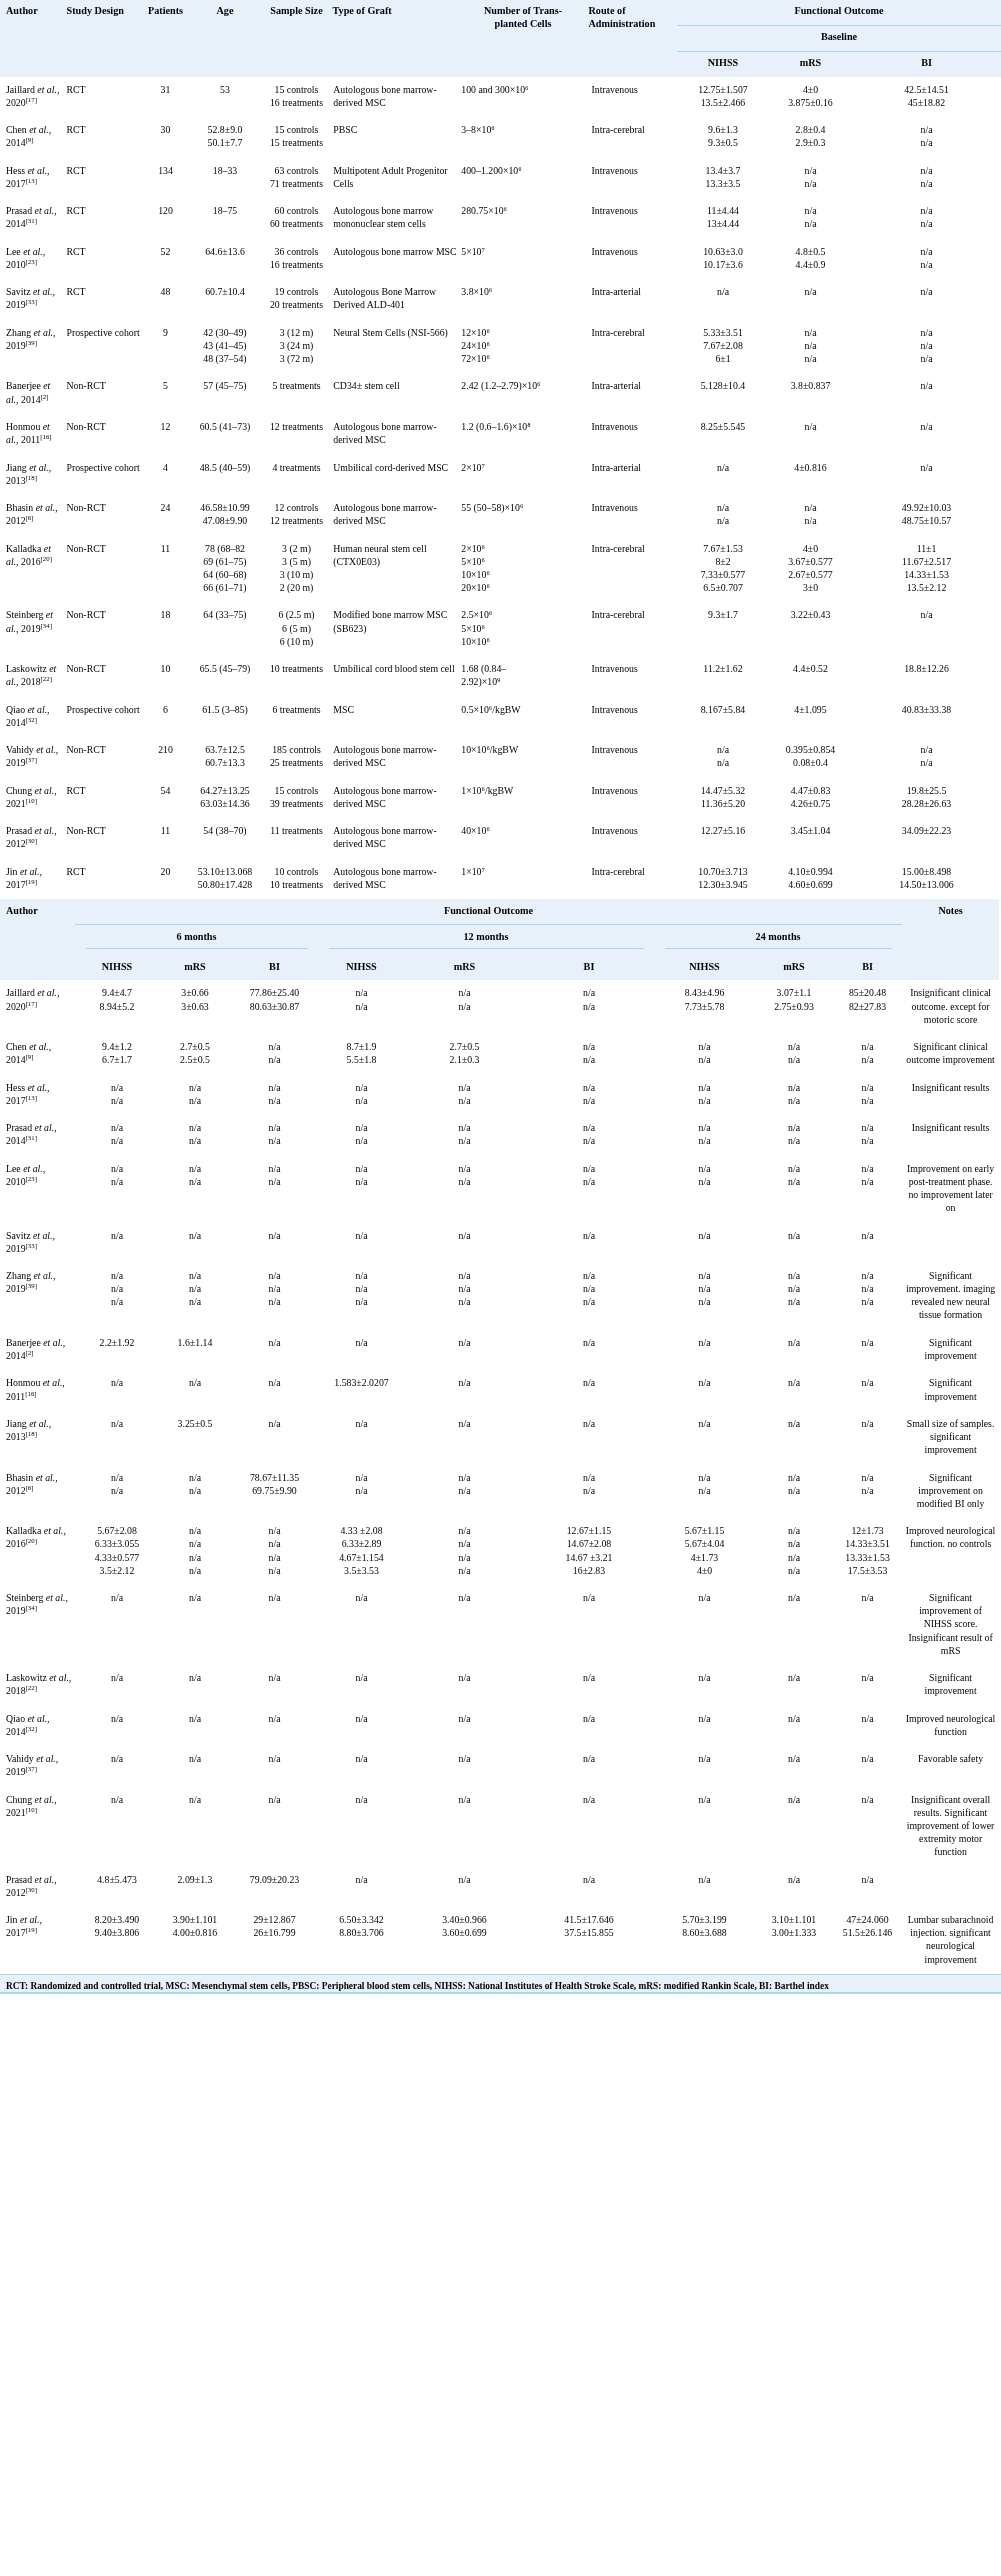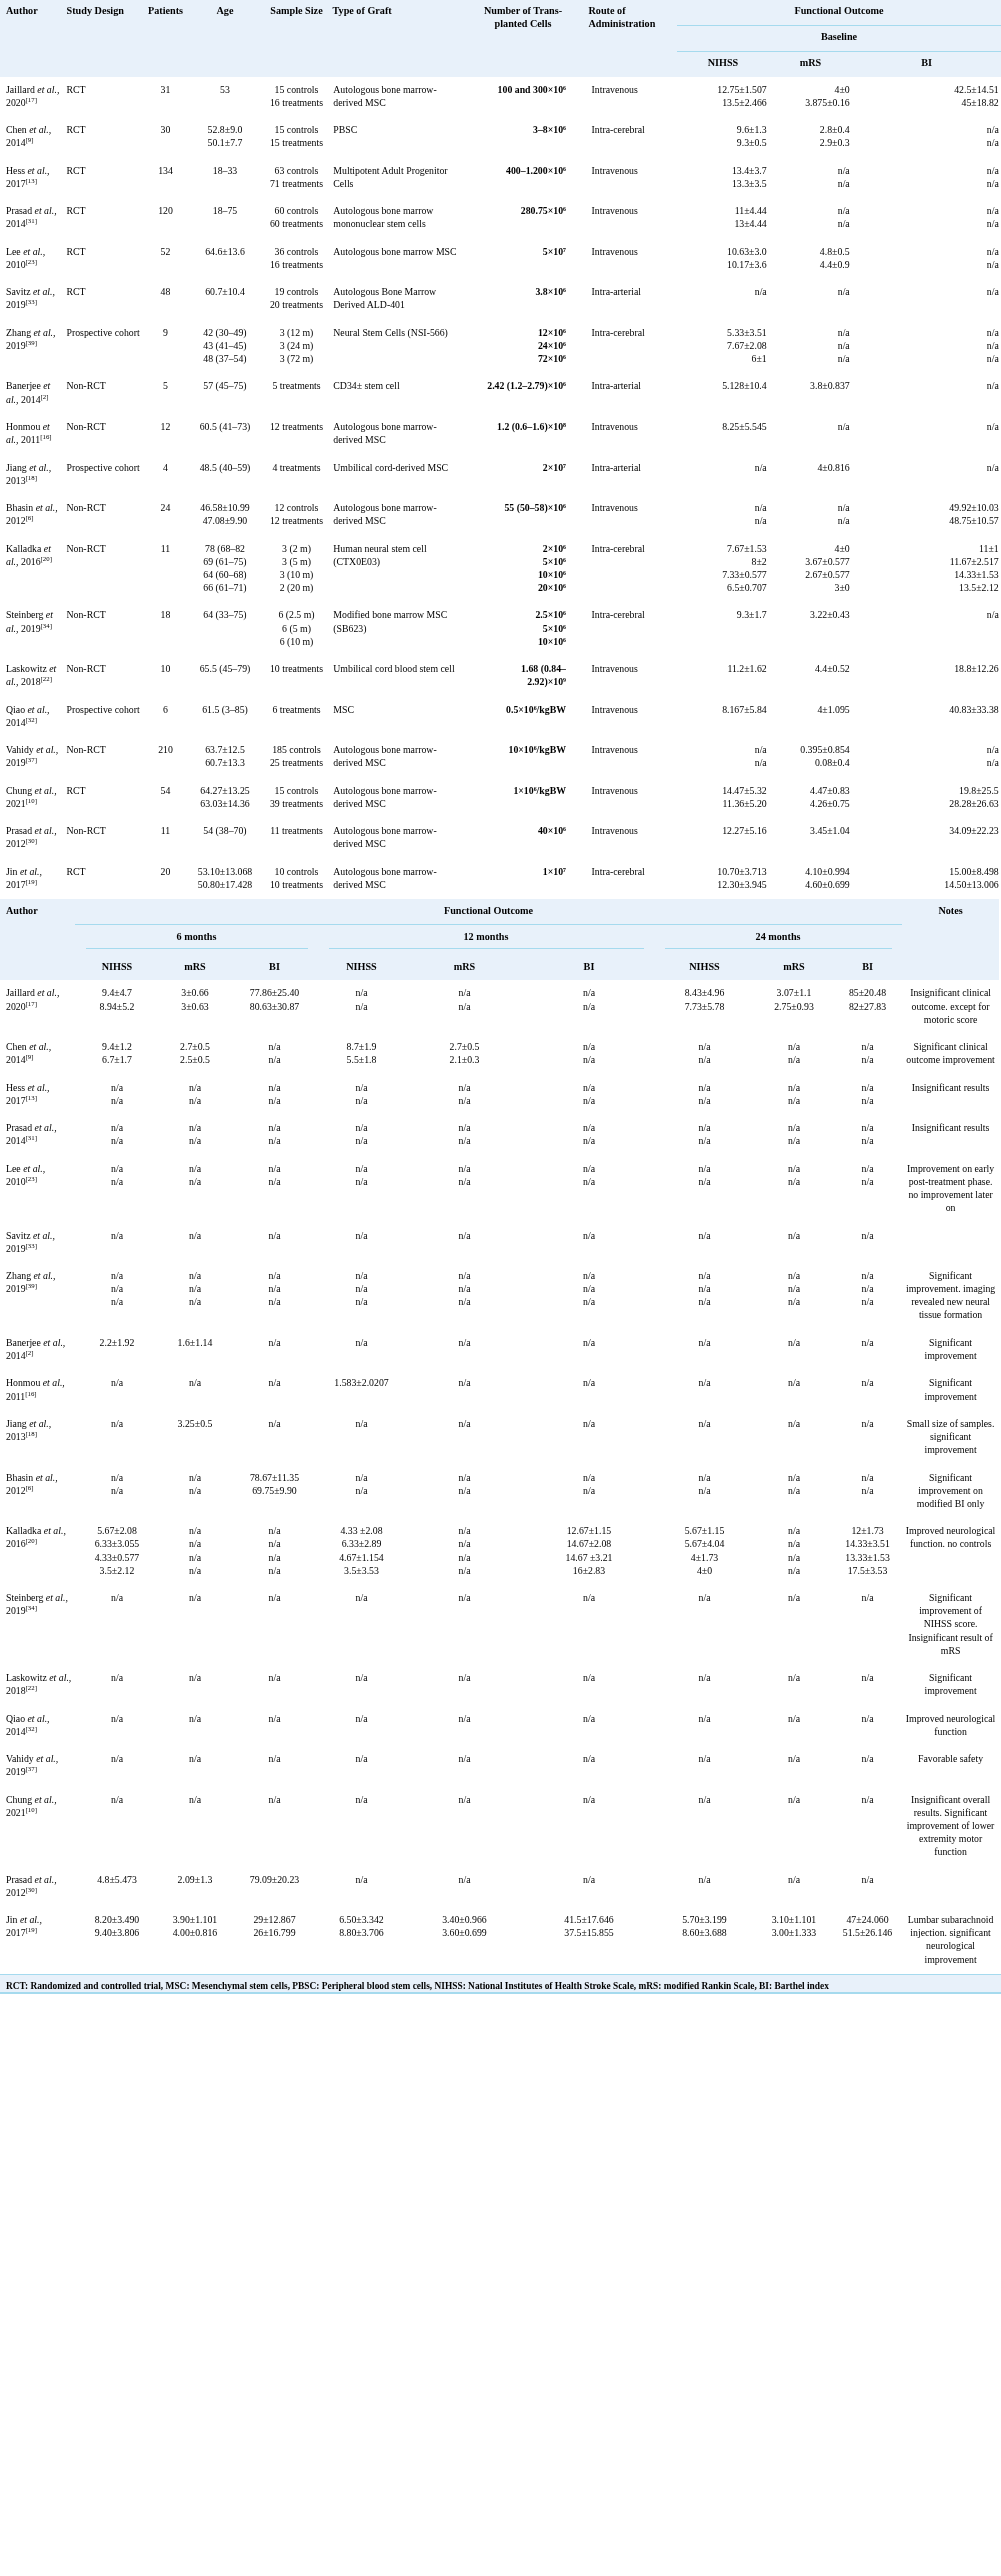--- a/index.html
+++ b/index.html
@@ -11,23 +11,23 @@
   td{font-size:9.8px;line-height:1.34;padding:6px 2.3px 8.3px;white-space:pre-line;}
   sup{font-size:6.8px;line-height:0;}
   
   .rule-bottom{border-bottom:1.5px solid #a5daee;}
   .rule-div{border-bottom:1.5px solid #a5daee;padding-bottom:4.5px;margin:0 7.5px;}
   
   .t1 td.c0{text-align:left;padding-left:6px;}
   .t1 td.c1{text-align:left;padding-left:1.5px;}
   .t1 td.c2,.t1 td.c3,.t1 td.c4{text-align:center;}
   .t1 td.c5{text-align:left;}
-  .t1 td.c6{text-align:right;padding-right:21px;font-weight:bold;}
+  .t1 td.c6{text-align:left;padding-right:21px;}
   .t1 td.c7{text-align:left;padding-left:4.5px;}
-  .t1 td.c8,.t1 td.c9,.t1 td.c10{text-align:right;font-family:Liberation Serif, serif;}
+  .t1 td.c8,.t1 td.c9,.t1 td.c10{text-align:center;font-family:Liberation Serif, serif;}
   .t1 th.h-left{text-align:left;padding-left:6px;}
   .t1 th.h-left2{text-align:left;padding-left:1.5px;}
   .t1 th.h-center{text-align:center;}
   
   .t2 td{text-align:center;}
   .t2 td.c0{text-align:left;padding-left:6px;}
   .t2 th.h-left{text-align:left;padding-left:6px;}
   .t2 th.h-center{text-align:center;}
   
   .footer{background:#e8f1fa;border-top:1.5px solid #a5daee;border-bottom:2.3px solid #a5daee;

